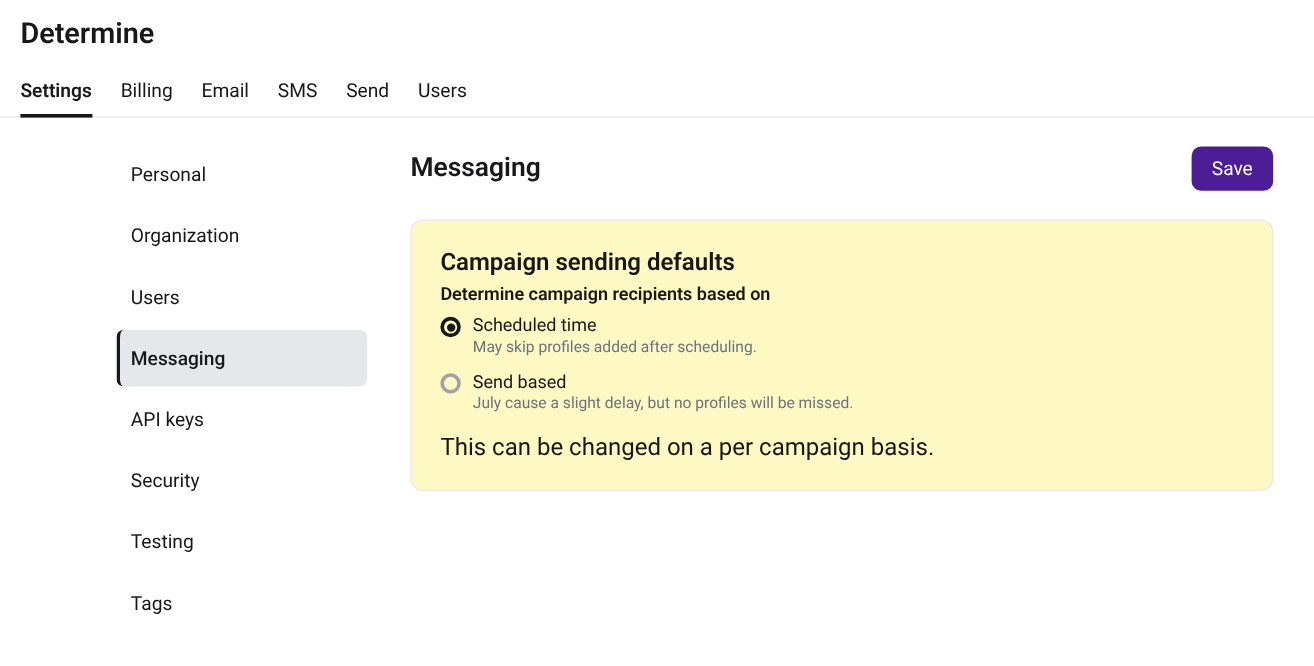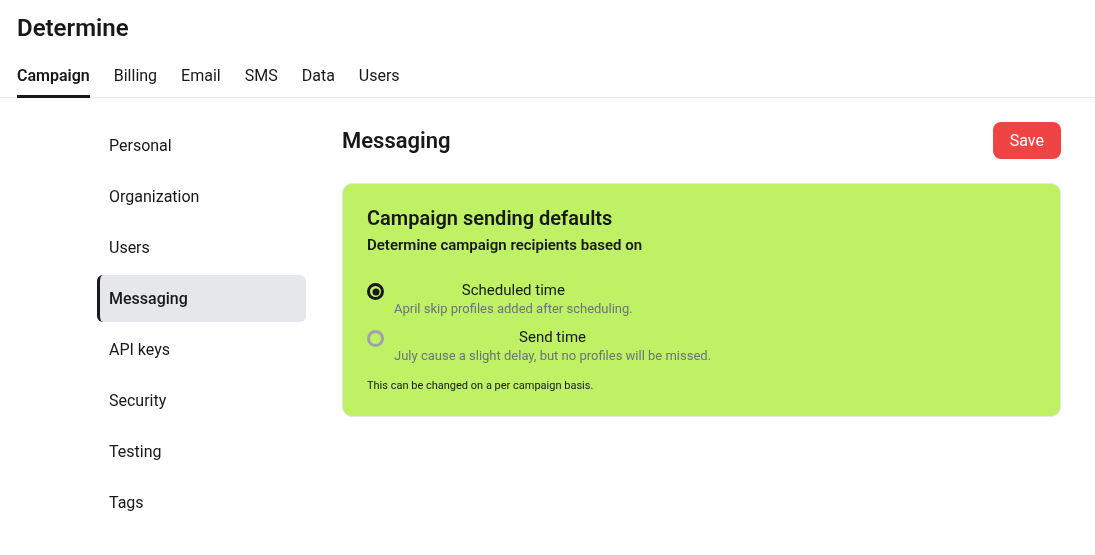--- a/index.html
+++ b/index.html
@@ -80,59 +80,58 @@
       align-items: center;
       justify-content: space-between;
       margin-bottom: 24px;
     }
     .section-title {
       font-size: 22px;
       font-weight: 600;
       color: #18181b;
     }
     .save-btn {
-      background: #ef4444;
+      background: #4c1d95;
       color: #fff;
       border: none;
       border-radius: 8px;
       padding: 9px 17px;
       font-size: 16px;
       font-family: inherit;
       cursor: pointer;
     }
     .card {
-      background: #bef264;
+      background: #fef9c3;
       border: 1px solid #e5e7eb;
       border-radius: 10px;
       padding: 22px 24px 24px 24px;
     }
     .card-title {
       font-size: 20px;
       font-weight: 600;
       color: #18181b;
       margin-bottom: 6px;
     }
     .card-subtext {
       font-size: 15px;
       color: #18181b;
       margin-bottom: 24px;
     }
     .field-label {
       font-size: 15px;
       font-weight: 600;
       color: #18181b;
-      margin-bottom: 27px;
+      margin-bottom: 8px;
     }
     .radio-option {
       display: flex;
       align-items: flex-start;
       gap: 10px;
       margin-bottom: 12px;
       cursor: pointer;
-      text-align: center;
     }
     .radio-circle {
       width: 17px;
       height: 17px;
       border-radius: 50%;
       border: 3px solid #a1a1aa;
       flex-shrink: 0;
       margin-top: 2px;
       position: relative;
     }
@@ -157,38 +156,38 @@
     .radio-label {
       font-size: 15px;
       color: #18181b;
     }
     .radio-desc {
       font-size: 13px;
       color: #6b7280;
       margin-top: 2px;
     }
     .card-note {
-      font-size: 11px;
+      font-size: 20px;
       color: #18181b;
       margin-top: 16px;
     }
   </style>
 </head>
 <body>
 
 <div class="page-header">
   <h1 class="page-title">Determine</h1>
 </div>
 
 <nav class="tabs">
-  <button class="tab active">Campaign</button>
+  <button class="tab active">Settings</button>
   <button class="tab">Billing</button>
   <button class="tab">Email</button>
   <button class="tab">SMS</button>
-  <button class="tab">Data</button>
+  <button class="tab">Send</button>
   <button class="tab">Users</button>
 </nav>
 
 <div class="content">
   <div class="sidebar">
     <button class="sidebar-item">Personal</button>
     <button class="sidebar-item">Organization</button>
     <button class="sidebar-item">Users</button>
     <button class="sidebar-item active">Messaging</button>
     <button class="sidebar-item">API keys</button>
@@ -205,28 +204,28 @@
 
     <div class="card">
       <h3 class="card-title">Campaign sending defaults</h3>
 
       <div class="field-label">Determine campaign recipients based on</div>
 
       <label class="radio-option">
         <span class="radio-circle selected"></span>
         <span class="radio-text">
           <span class="radio-label">Scheduled time</span>
-          <span class="radio-desc">April skip profiles added after scheduling.</span>
+          <span class="radio-desc">May skip profiles added after scheduling.</span>
         </span>
       </label>
 
       <label class="radio-option">
         <span class="radio-circle"></span>
         <span class="radio-text">
-          <span class="radio-label">Send time</span>
+          <span class="radio-label">Send based</span>
           <span class="radio-desc">July cause a slight delay, but no profiles will be missed.</span>
         </span>
       </label>
 
       <p class="card-note">This can be changed on a per campaign basis.</p>
     </div>
   </div>
 </div>
 
 </body></html>

